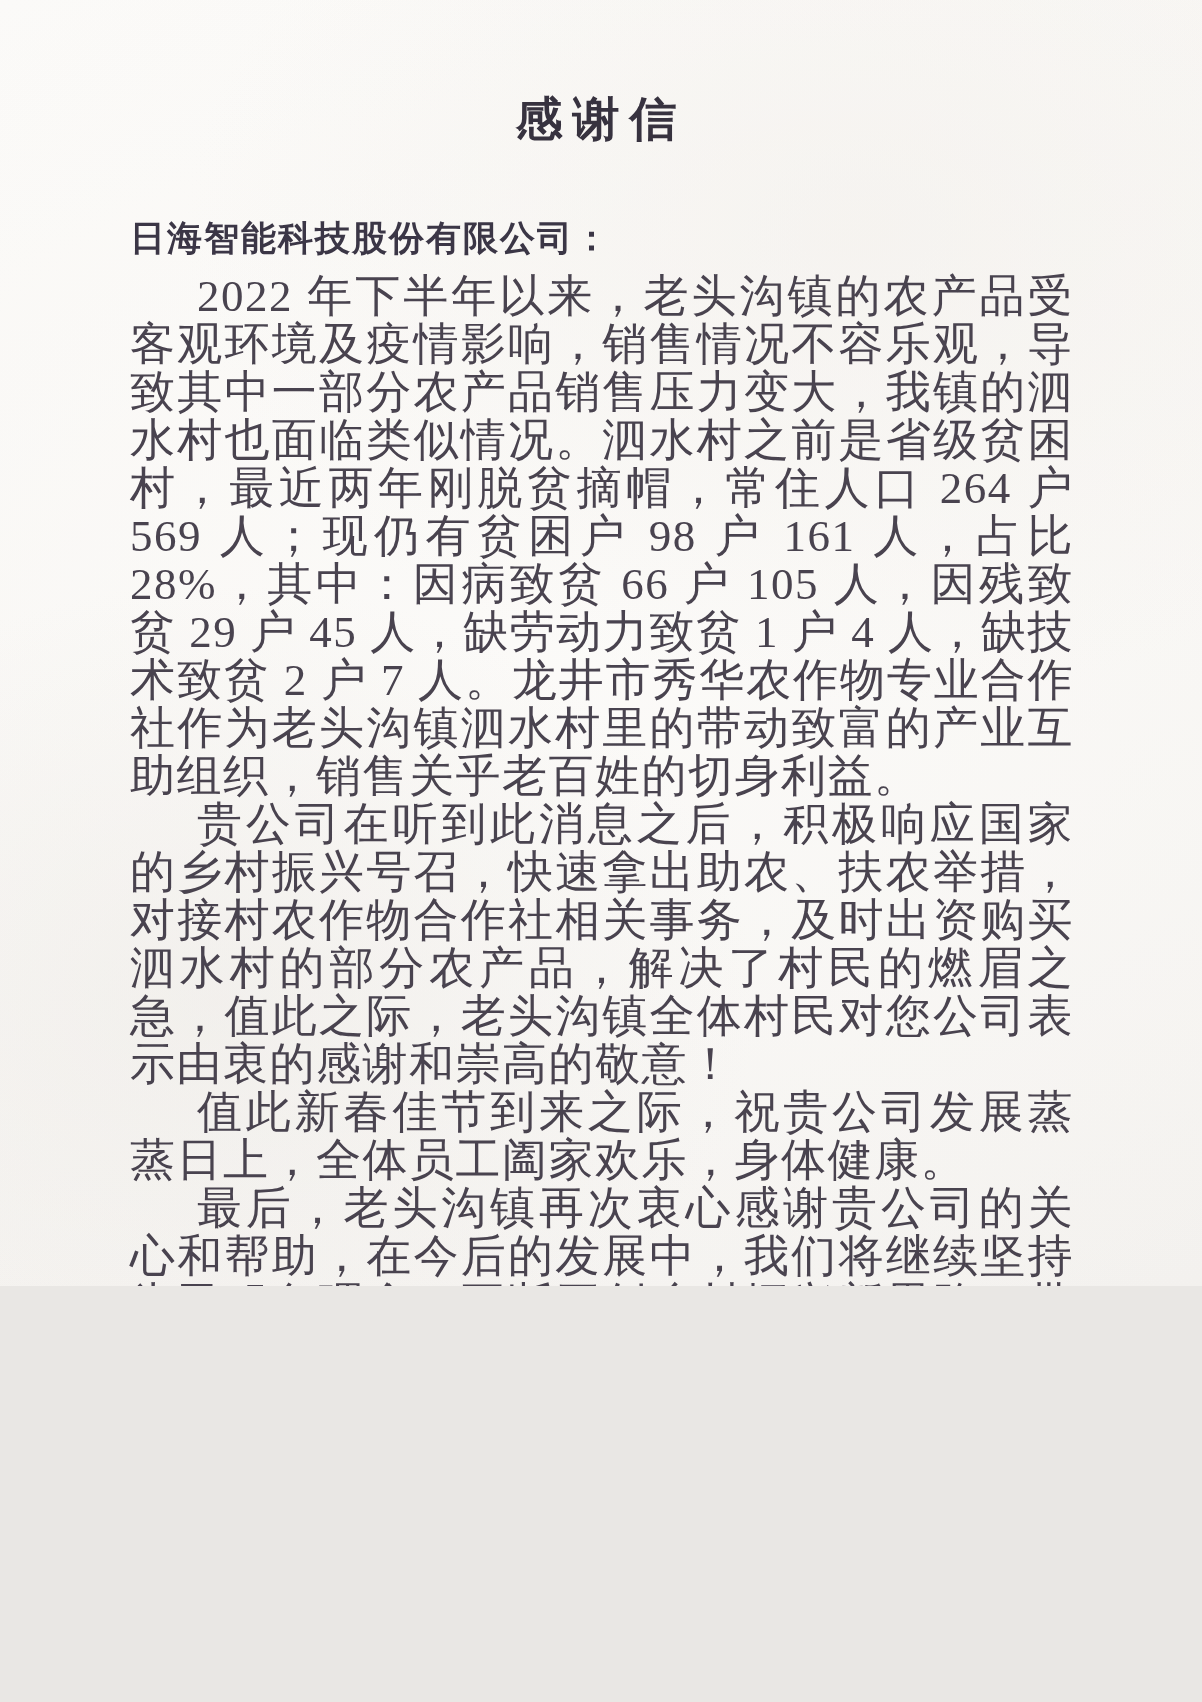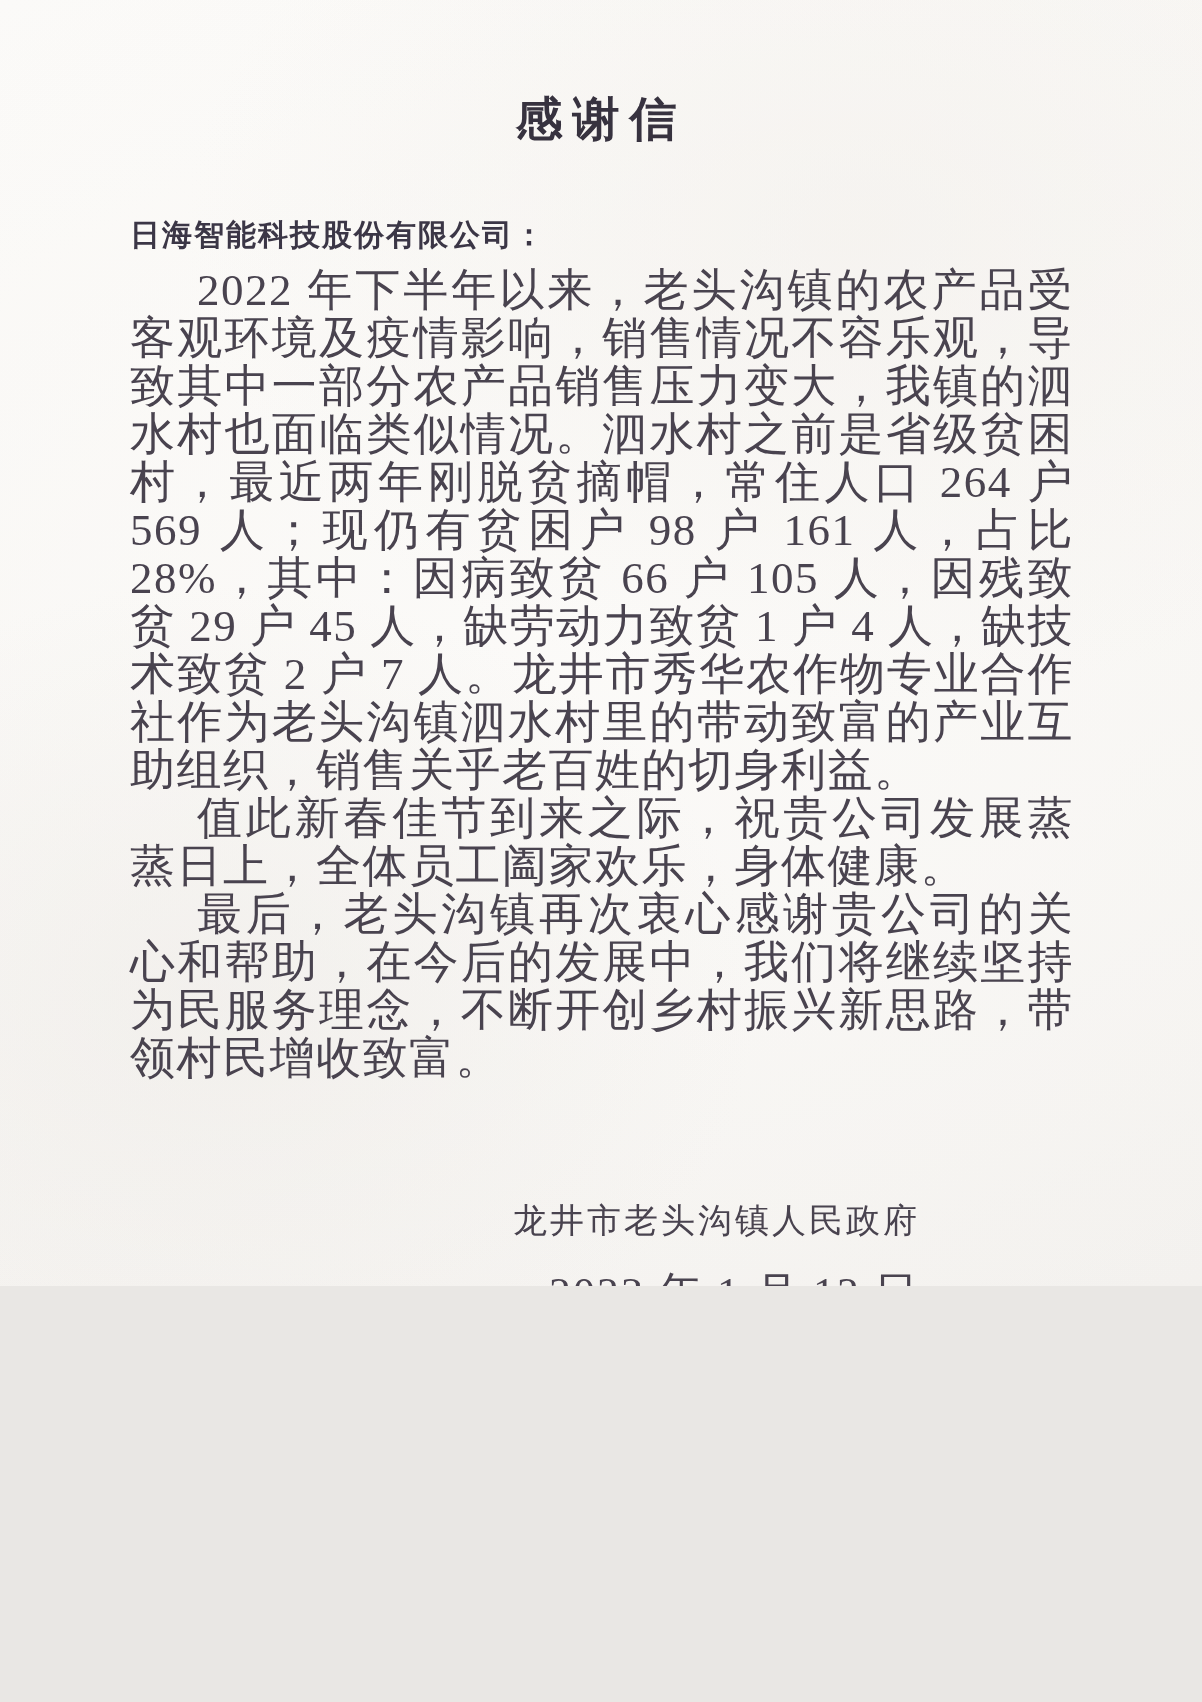--- a/index.html
+++ b/index.html
@@ -22,21 +22,21 @@
     font-size:47px;
     font-weight:600;
     letter-spacing:10px;
     color:#37323f;
   }
   .content{
     padding:0 128px 0 130px;
   }
   .recipient{
     margin:64px 0 10px 0;
-    font-size:30px;
+    font-size:35px;
     font-weight:700;
     letter-spacing:2px;
     color:#3b3646;
   }
   .para{
     margin:0;
     font-size:45px;
     line-height:48px;
     letter-spacing:1.5px;
     text-align:justify;
@@ -76,20 +76,21 @@
 </head>
 <body>
 
 <div class="page">
 
   <h1 class="title">感谢信</h1>
 
   <div class="content">
     <div class="recipient">日海智能科技股份有限公司：</div>
     <p class="para">2022 年下半年以来，老头沟镇的农产品受客观环境及疫情影响，销售情况不容乐观，导致其中一部分农产品销售压力变大，我镇的泗水村也面临类似情况。泗水村之前是省级贫困村，最近两年刚脱贫摘帽，常住人口 264 户 569 人；现仍有贫困户 98 户 161 人，占比 28%，其中：因病致贫 66 户 105 人，因残致贫 29 户 45 人，缺劳动力致贫 1 户 4 人，缺技术致贫 2 户 7 人。龙井市秀华农作物专业合作社作为老头沟镇泗水村里的带动致富的产业互助组织，销售关乎老百姓的切身利益。</p>
+    <p class="para">贵公司在听到此消息之后，积极响应国家的乡村振兴号召，快速拿出助农、扶农举措，对接村农作物合作社相关事务，及时出资购买泗水村的部分农产品，解决了村民的燃眉之急，值此之际，老头沟镇全体村民对您公司表示由衷的感谢和崇高的敬意！</p>
     <p class="para">值此新春佳节到来之际，祝贵公司发展蒸蒸日上，全体员工阖家欢乐，身体健康。</p>
     <p class="para">最后，老头沟镇再次衷心感谢贵公司的关心和帮助，在今后的发展中，我们将继续坚持为民服务理念，不断开创乡村振兴新思路，带领村民增收致富。</p>
 
     <div class="sign-block">
       <div class="signature">龙井市老头沟镇人民政府</div>
       <div class="date-line">2023 年 1 月 12 日</div>
     </div>
   </div>
 
   <div class="seal">

